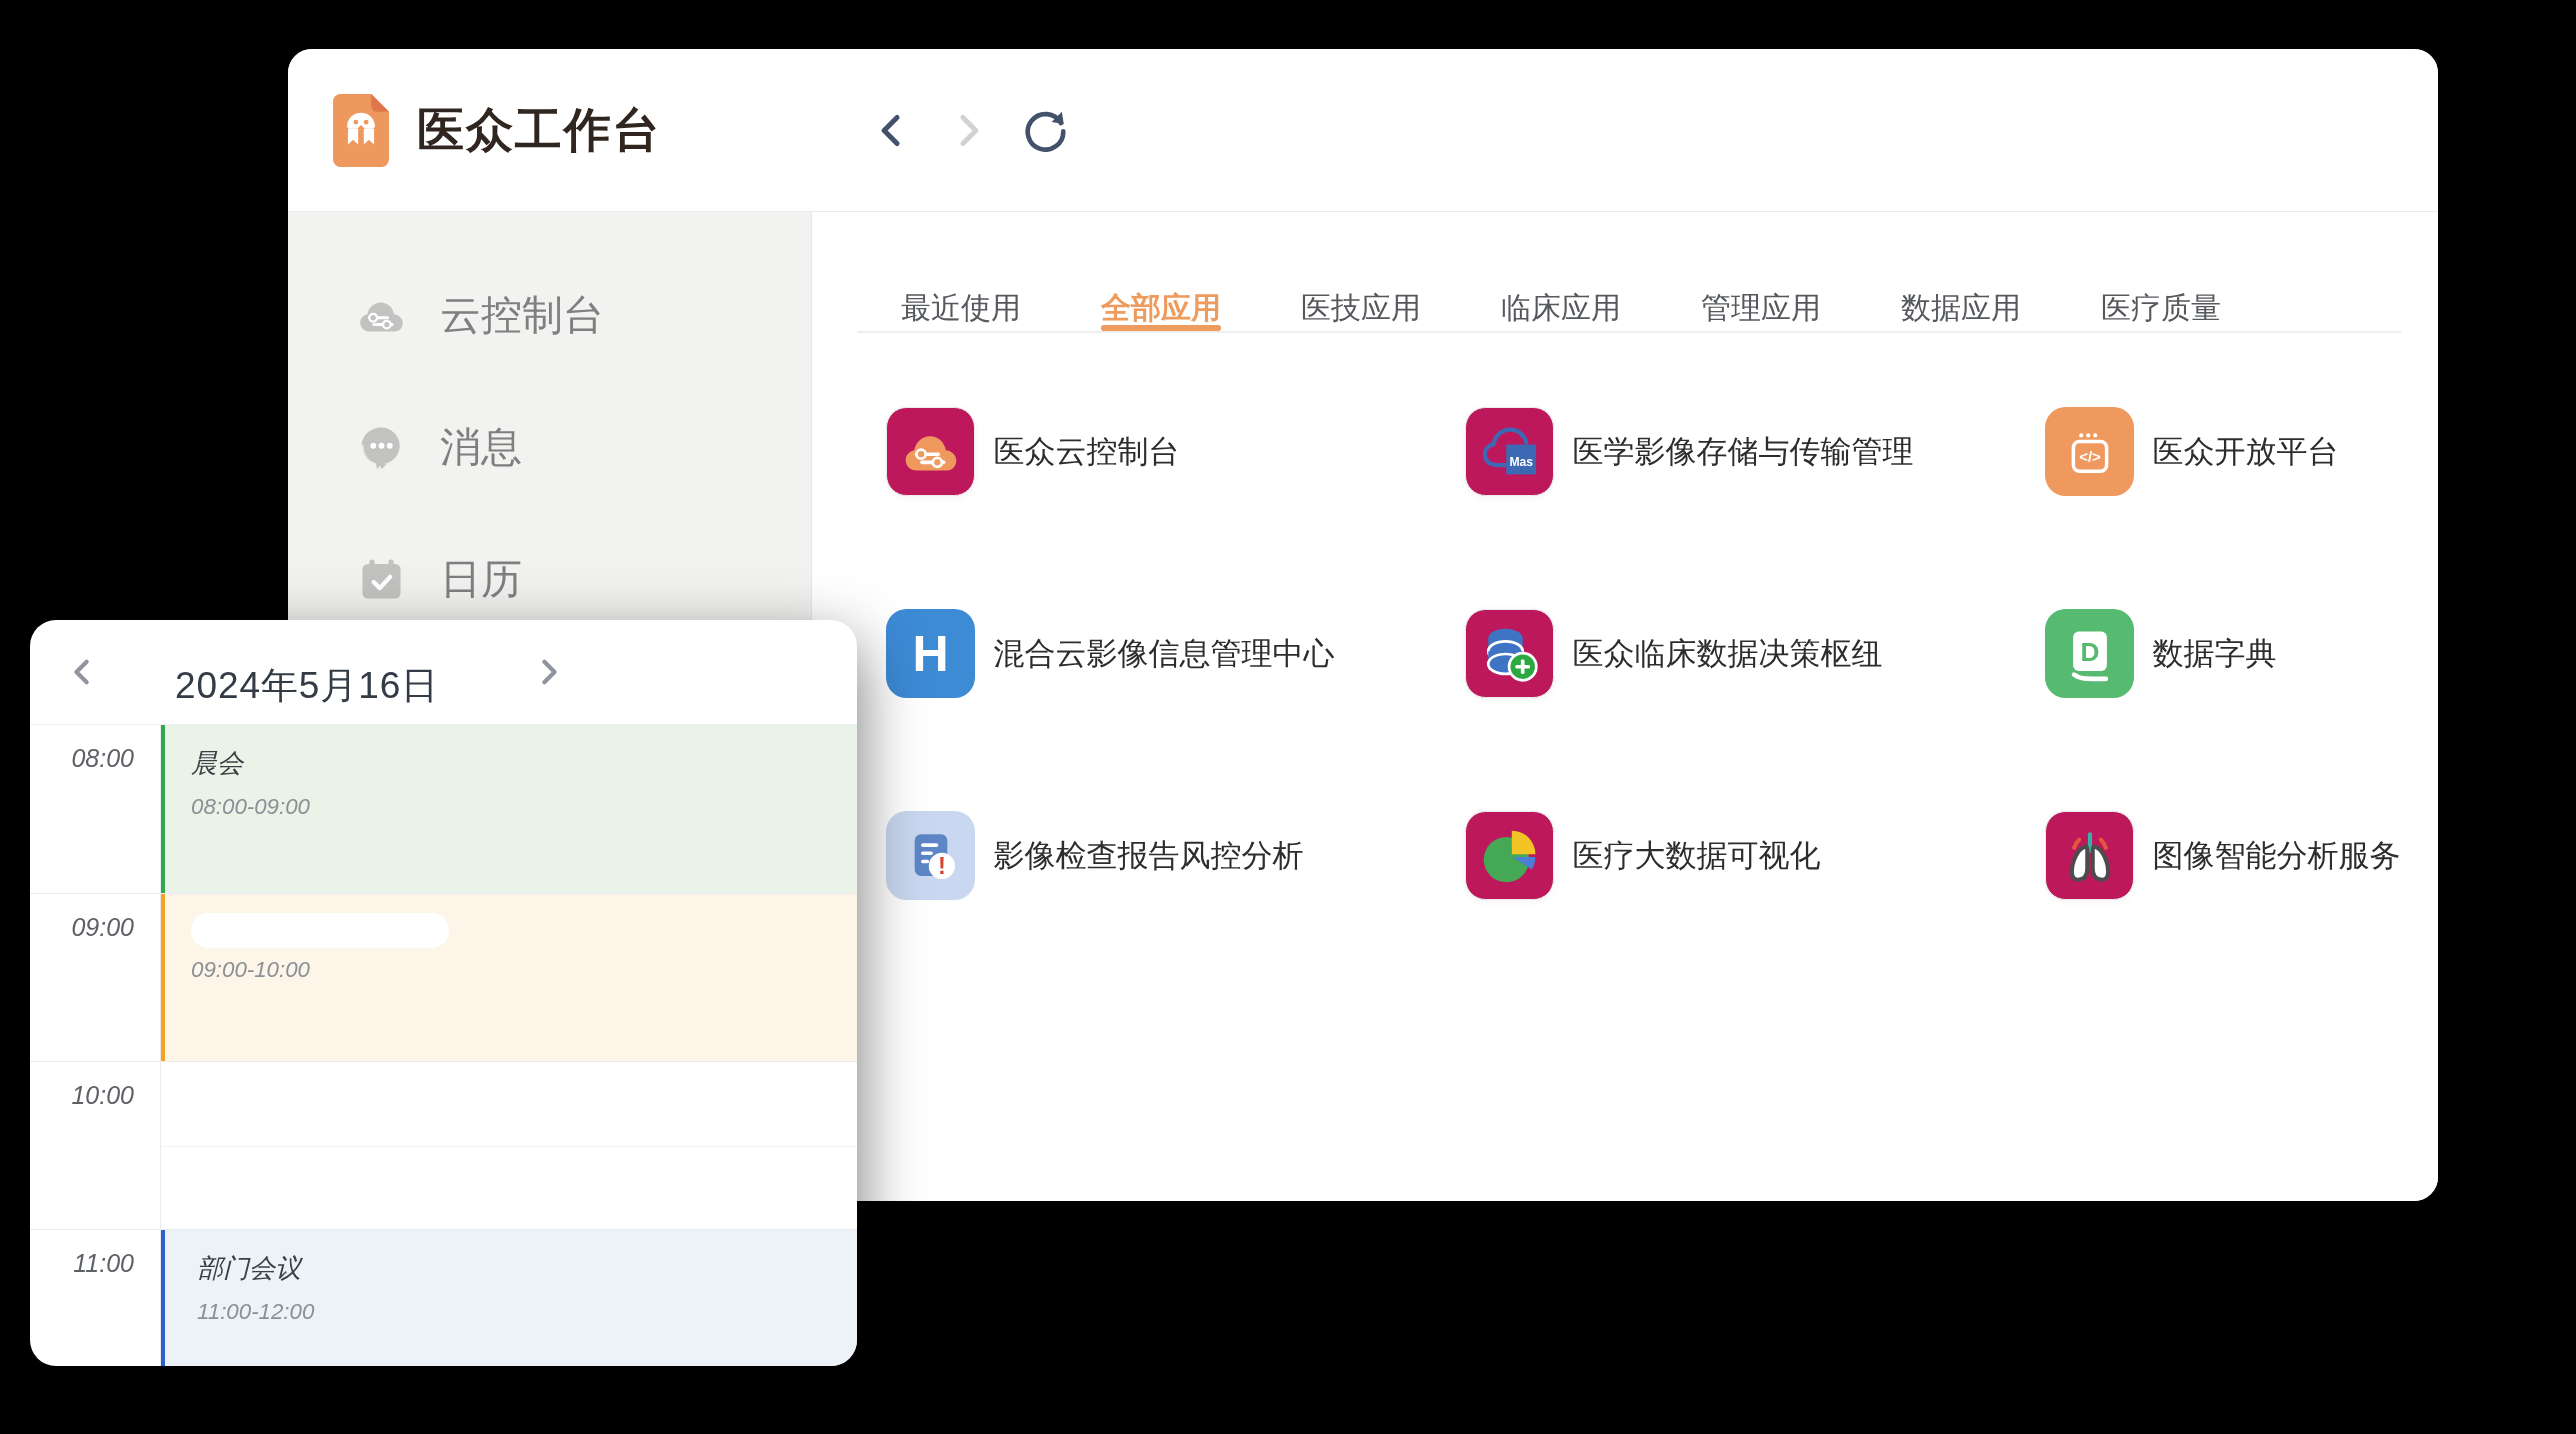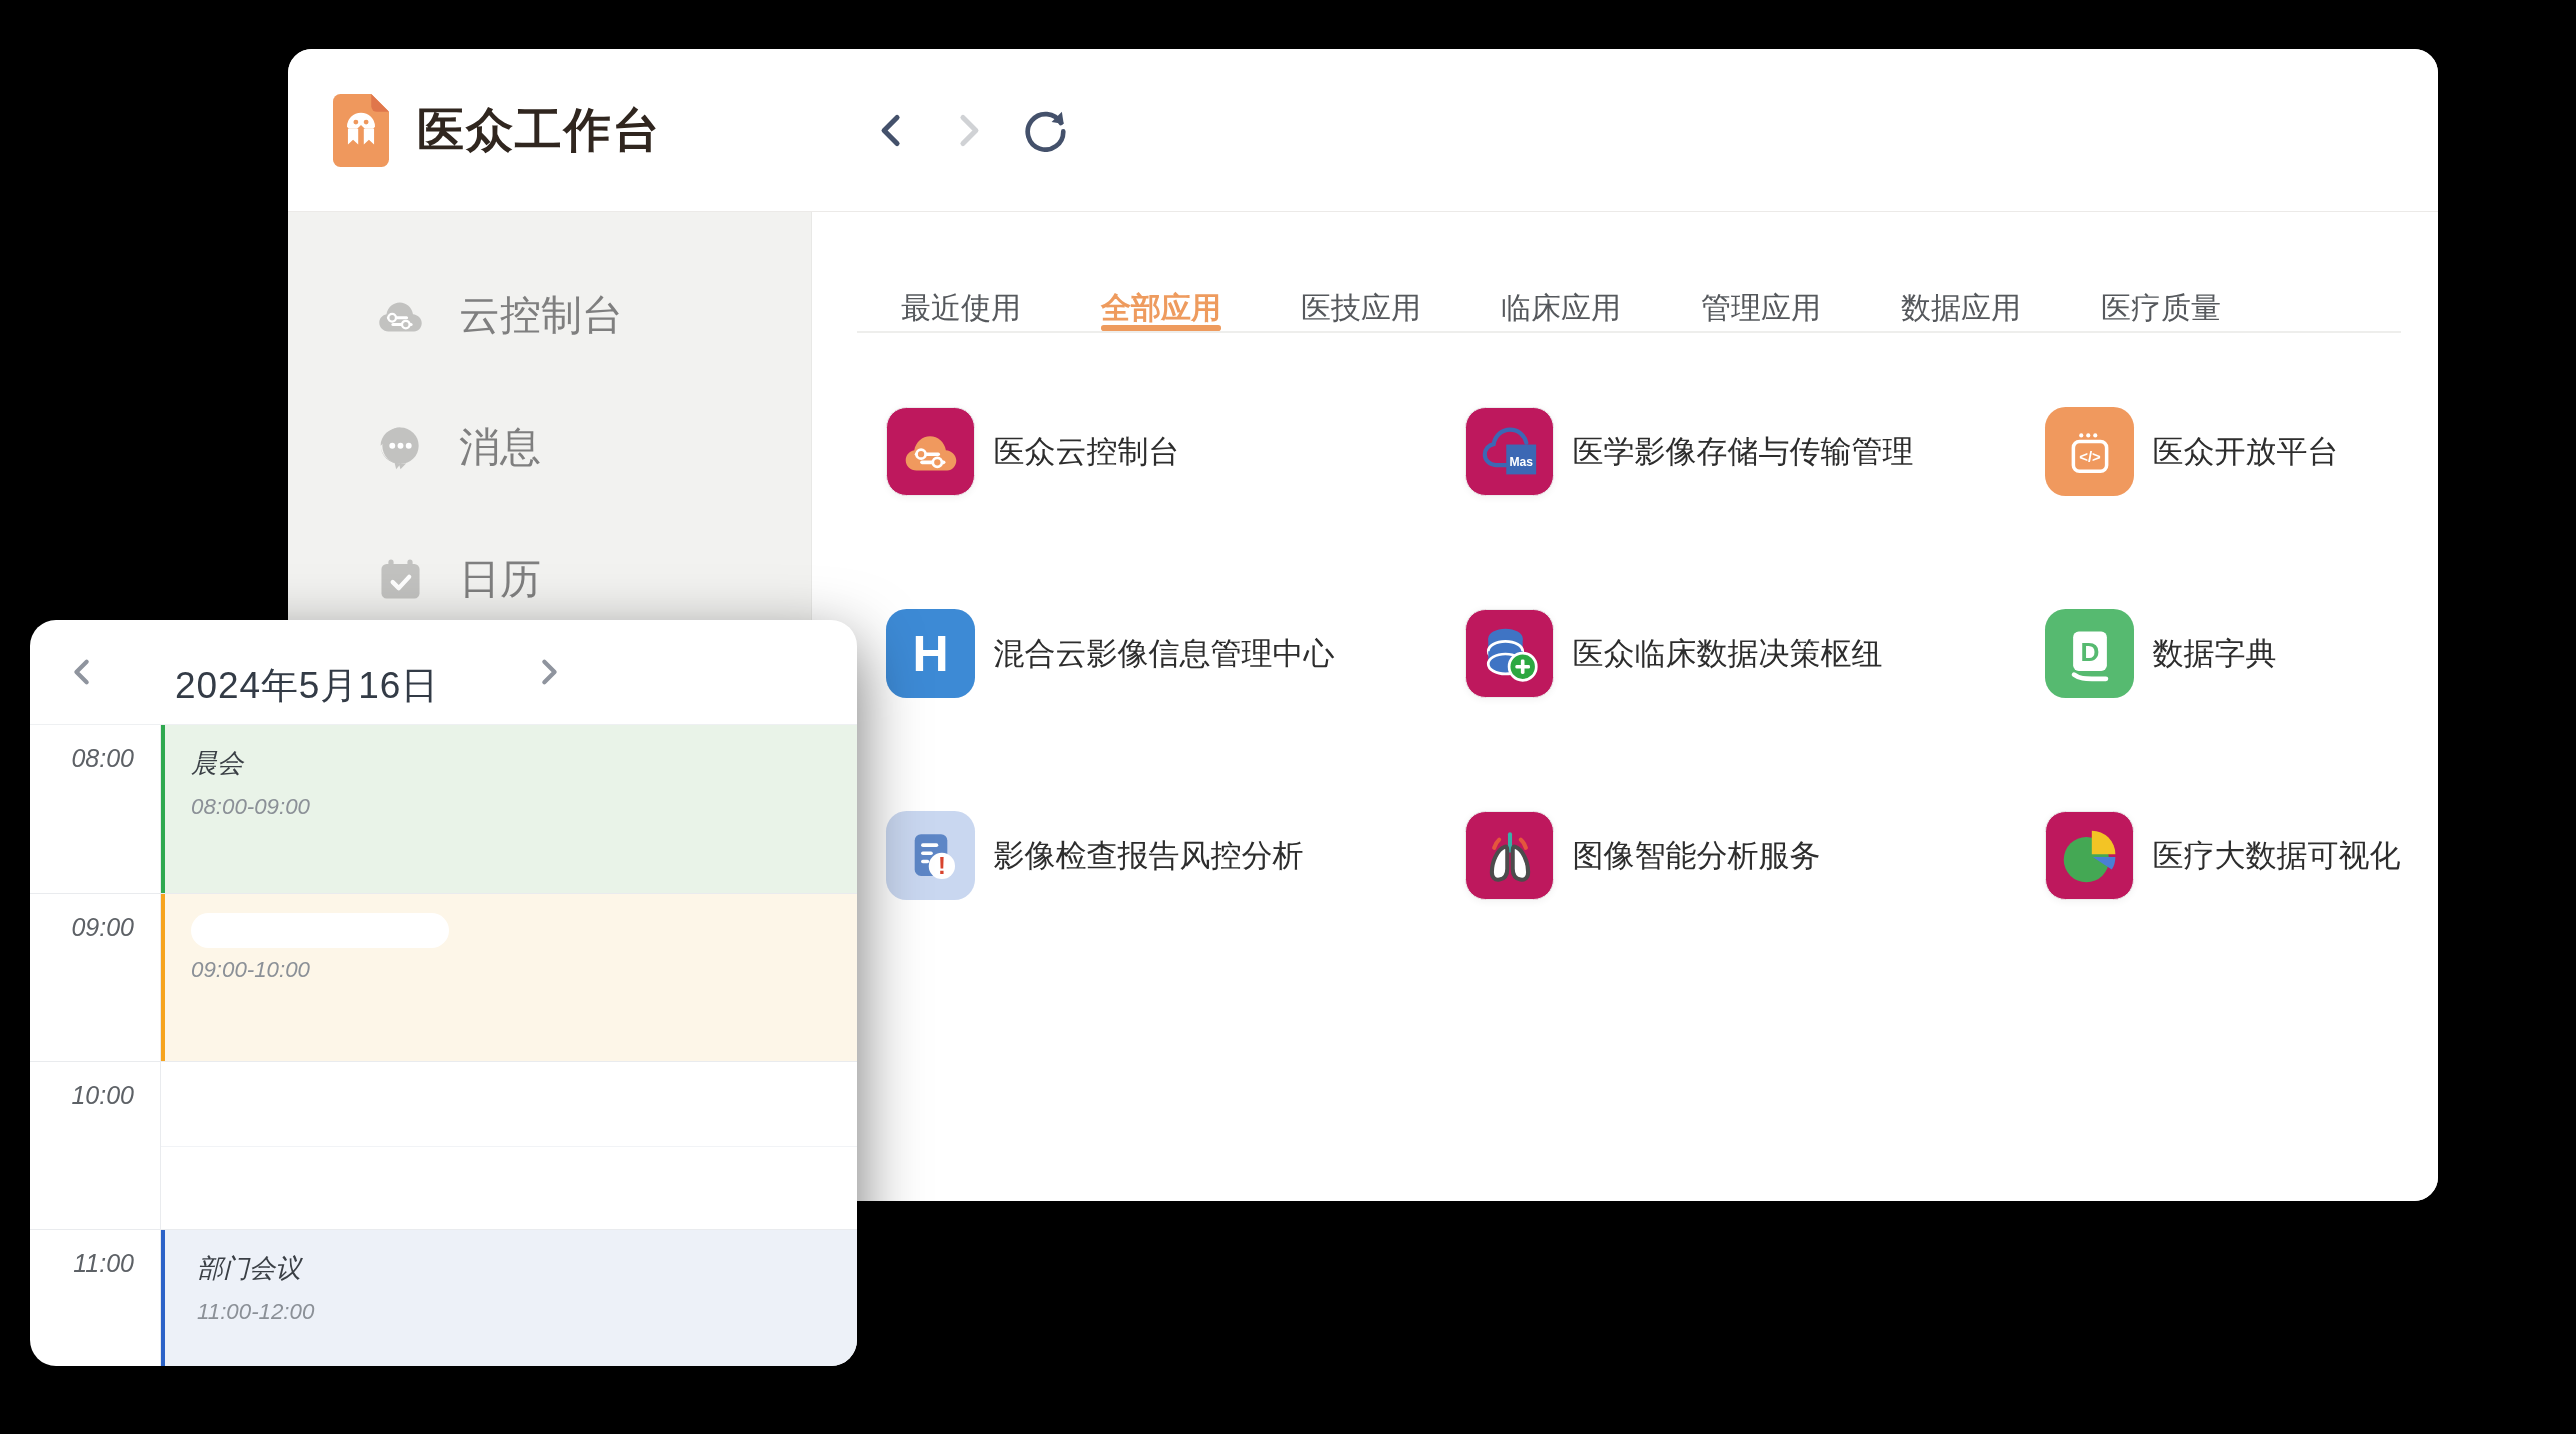--- a/index.html
+++ b/index.html
@@ -11,21 +11,21 @@
     background:#fff;border-radius:24px;overflow:hidden;display:flex;flex-direction:column;}
   .mw-header{height:163px;flex:none;display:flex;align-items:center;padding-left:45px;
     border-bottom:1.9px solid #eceae8;box-sizing:border-box;background:#fff;}
   .logo{width:56px;height:73px;flex:none;}
   .mw-title{margin-left:28px;font-size:47px;font-weight:700;color:#30261f;letter-spacing:1.9px;}
   .mw-nav{margin-left:207px;display:flex;align-items:center;gap:32px;}
   .nav-btn{width:45px;height:45px;display:flex;align-items:center;justify-content:center;cursor:pointer;}
 
   .mw-body{flex:1;display:flex;min-height:0;}
   .sidebar{width:524px;flex:none;background:#f2f2f0;border-right:0.9px solid #e8e8e6;padding-top:37px;box-sizing:border-box;}
-  .side-item{height:132px;display:flex;align-items:center;padding-left:89px;gap:35px;cursor:pointer;}
+  .side-item{height:132px;display:flex;align-items:center;padding-left:70px;gap:35px;cursor:pointer;}
   .side-item .s-icon{width:47px;height:47px;flex:none;display:flex;align-items:center;justify-content:center;}
   .side-item .s-label{font-size:41px;color:#7f7f7f;}
 
   .content{flex:1;position:relative;background:#fff;}
   .tabs{position:absolute;top:76px;left:89px;display:flex;gap:80px;}
   .tab{font-size:30px;color:#55585c;cursor:pointer;position:relative;white-space:nowrap;}
   .tab.active{color:#ee9b5e;font-weight:700;}
   .tab.active::after{content:"";position:absolute;left:0;right:0;top:37px;height:5.6px;border-radius:2.8px;background:#ee9b5e;}
   .tab-divider{position:absolute;top:119px;left:45px;right:37px;height:1.9px;background:#eeeeec;}
 
@@ -241,42 +241,42 @@
                 <circle cx="44" cy="43" r="14.5" fill="#fff"></circle>
                 <text x="44" y="52" text-anchor="middle" font-size="26" font-weight="700" fill="#d8442e">!</text>
               </svg>
             </div>
             <div class="app-label">影像检查报告风控分析</div>
           </div>
 
           <div class="app-item">
             <div class="tile white">
               <svg width="58" height="58" viewBox="0 0 64 64">
+                <circle cx="28" cy="36" r="25" fill="#44a854"></circle>
+                <path d="M34 30 L34 4 A26 26 0 0 1 60 30 Z" fill="#f3c425"></path>
+                <path d="M35 33 L60 33 A26 26 0 0 1 56 47 Z" fill="#4a7fd4"></path>
+              </svg>
+            </div>
+            <div class="app-label">医疗大数据可视化</div>
+          </div>
+
+          <div class="app-item">
+            <div class="tile white">
+              <svg width="58" height="58" viewBox="0 0 64 64">
                 <path d="M20 14 q-4 3.5 -5.5 9" fill="none" stroke="#e4573d" stroke-width="4.5" stroke-linecap="round"></path>
                 <path d="M44 14 q4 3.5 5.5 9" fill="none" stroke="#e4573d" stroke-width="4.5" stroke-linecap="round"></path>
                 <path d="M32 8 v18" fill="none" stroke="#38b2a8" stroke-width="4.5" stroke-linecap="round"></path>
                 <path d="M32 20 c0 8 -6 8 -9 13 M32 20 c0 8 6 8 9 13" fill="none" stroke="#38b2a8" stroke-width="4.5" stroke-linecap="round"></path>
                 <path d="M26 22 c-8 3 -14 16 -14 28 c0 6 3.5 9 8.5 8 c5.5 -1 8.5 -5 8.5 -12 v-20 c0 -4 -1 -5 -3 -4 z" fill="#fff" stroke="#4c4c4c" stroke-width="4.5" stroke-linejoin="round"></path>
                 <path d="M38 22 c8 3 14 16 14 28 c0 6 -3.5 9 -8.5 8 c-5.5 -1 -8.5 -5 -8.5 -12 v-20 c0 -4 1 -5 3 -4 z" fill="#fff" stroke="#4c4c4c" stroke-width="4.5" stroke-linejoin="round"></path>
               </svg>
             </div>
             <div class="app-label">图像智能分析服务</div>
           </div>
 
-          <div class="app-item">
-            <div class="tile white">
-              <svg width="58" height="58" viewBox="0 0 64 64">
-                <circle cx="28" cy="36" r="25" fill="#44a854"></circle>
-                <path d="M34 30 L34 4 A26 26 0 0 1 60 30 Z" fill="#f3c425"></path>
-                <path d="M35 33 L60 33 A26 26 0 0 1 56 47 Z" fill="#4a7fd4"></path>
-              </svg>
-            </div>
-            <div class="app-label">医疗大数据可视化</div>
-          </div>
-
         </div>
       </div>
     </div>
   </div>
 
   <div class="calendar">
     <div class="cal-header">
       <div class="cal-chevron cal-prev">
         <svg width="28" height="32" viewBox="0 0 30 34">
           <path d="M20 6 L9 17 L20 28" fill="none" stroke="#8f949e" stroke-width="4.5" stroke-linecap="round" stroke-linejoin="round"></path>

